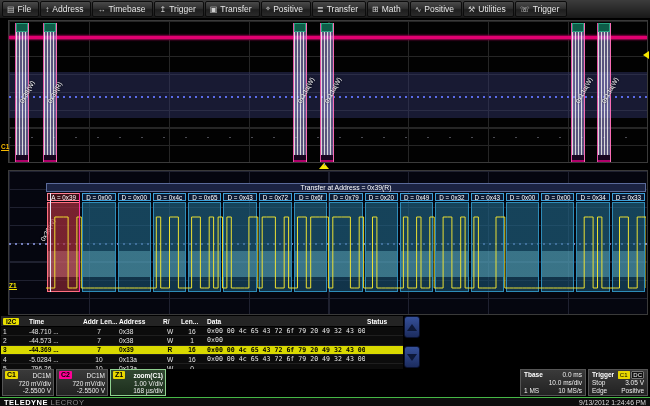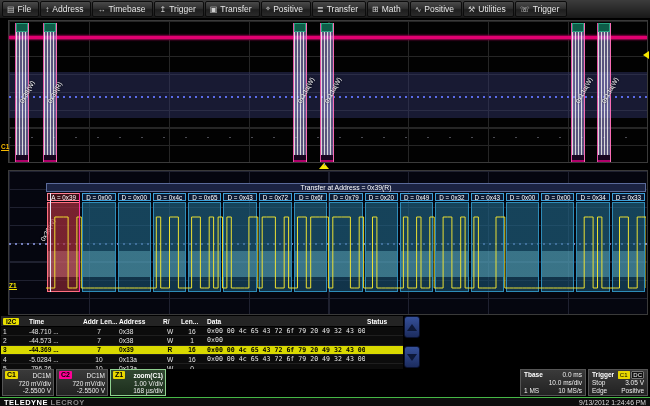--- a/index.html
+++ b/index.html
@@ -90,21 +90,21 @@
   .statusbx .r{display:flex;justify-content:space-between;line-height:7px;align-items:center;}
   .bold{font-weight:bold;color:#fff;}
   .mini-chip{background:#111;border:1px solid #777;color:#fff;padding:0 1px;font-size:6px;border-radius:1px;line-height:6px;}
   .mini-chip.y{background:#e8d800;color:#000;border-color:#e8d800;}
 
   
   .bottom-bar{position:absolute;left:0;top:397px;width:650px;height:9px;background:#0d0d0d;border-top:1px solid #46b846;
               display:flex;justify-content:space-between;align-items:center;padding:0 4px;box-sizing:border-box;}
   .brand{font-size:7.5px;letter-spacing:.5px;}
   .brand .b1{font-weight:bold;color:#fff;margin-top:16px;}
-  .brand .b2{color:#8a8a8a;font-weight:bold;}
+  .brand .b2{color:#8a8a8a;font-weight:normal;}
   .datetime{font-size:6.8px;color:#ddd;}
   .mono{font-family:"DejaVu Sans Mono",monospace;}
 </style>
 </head>
 <body>
 
 <div class="screen">
 
   <div class="menubar" id="menubar">
       <div class="menu-item">

